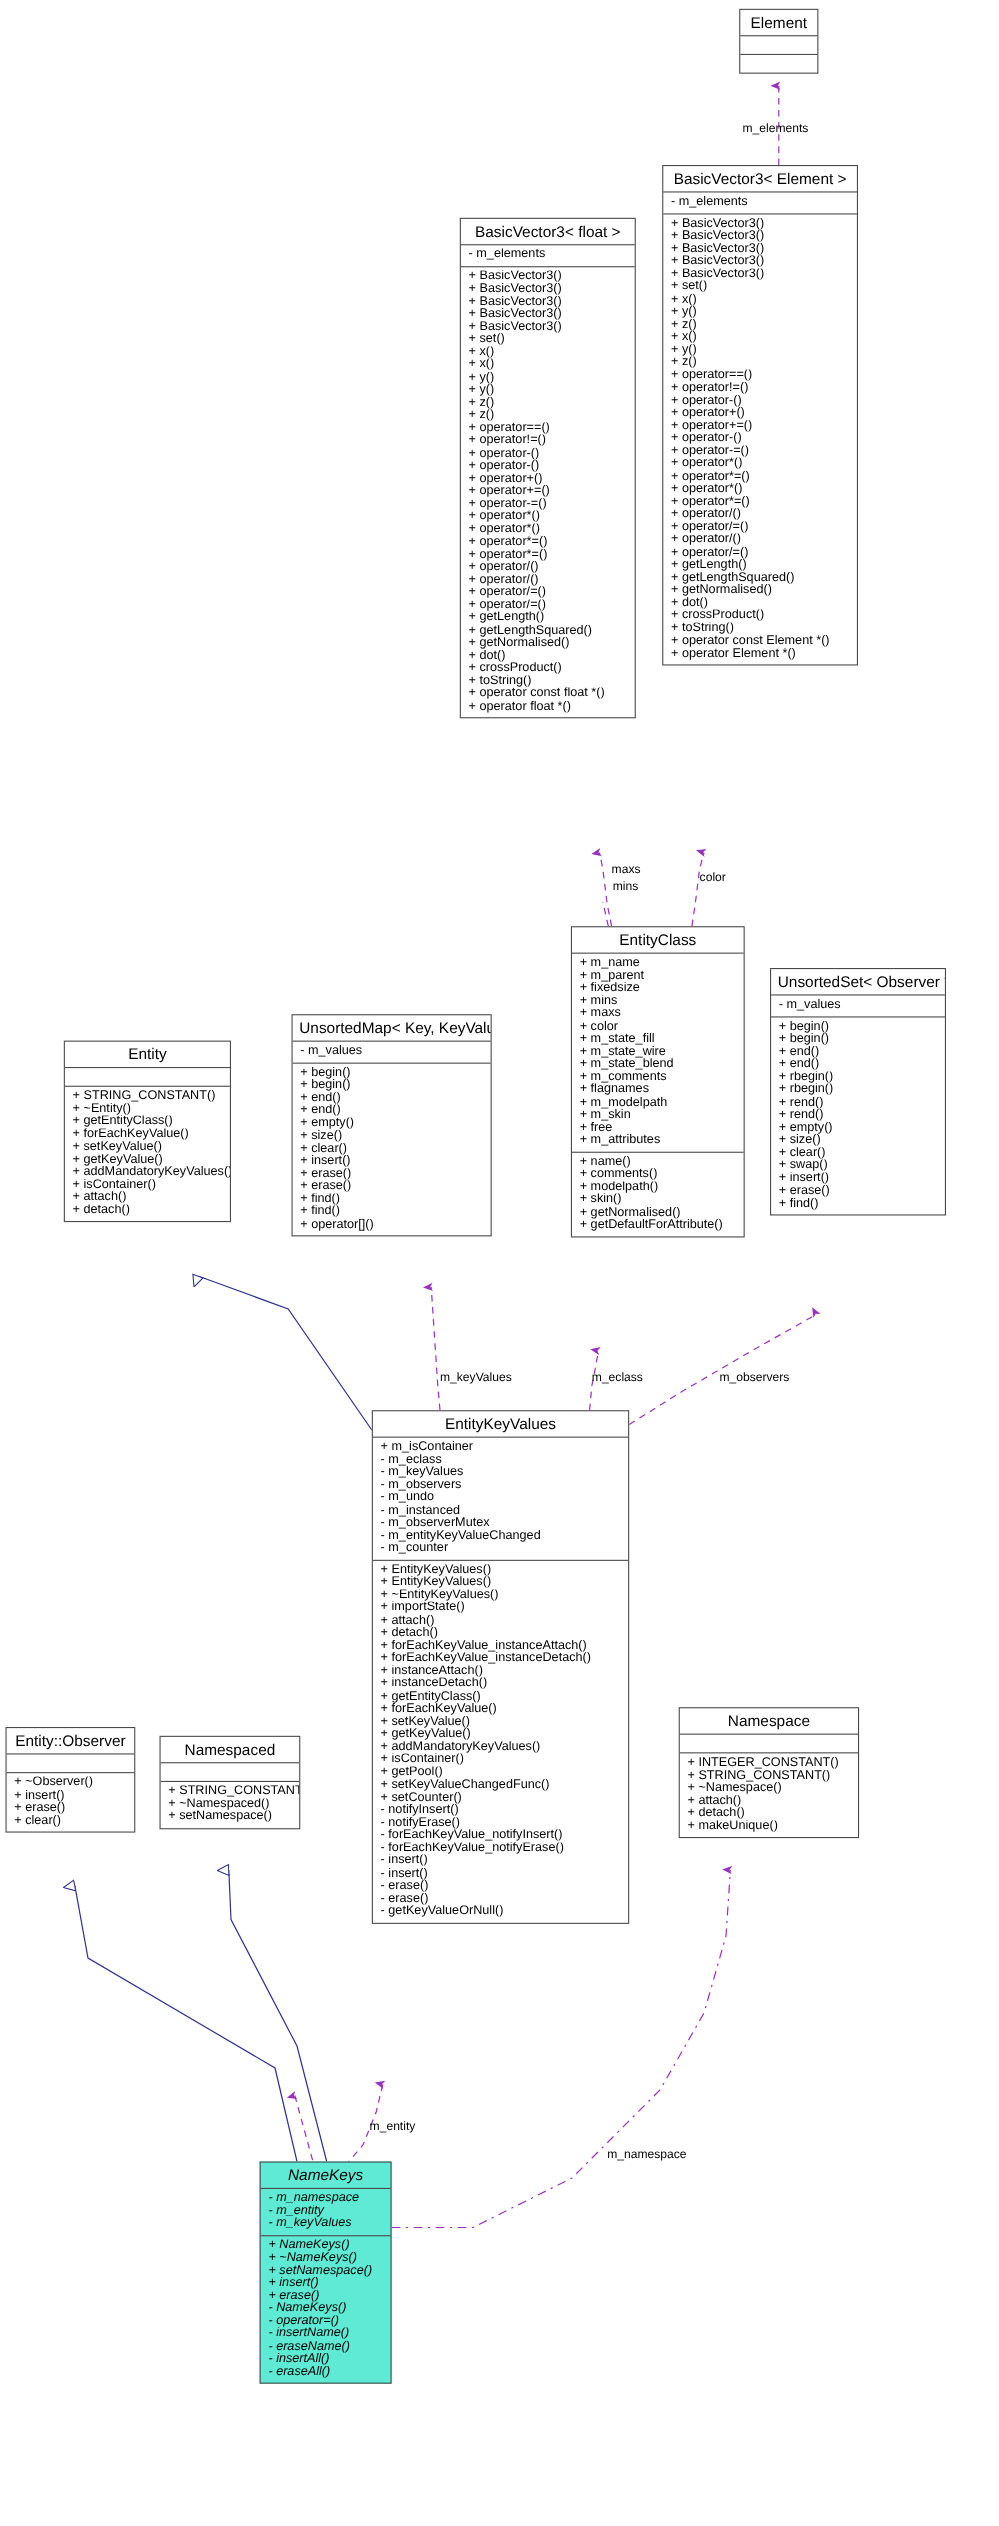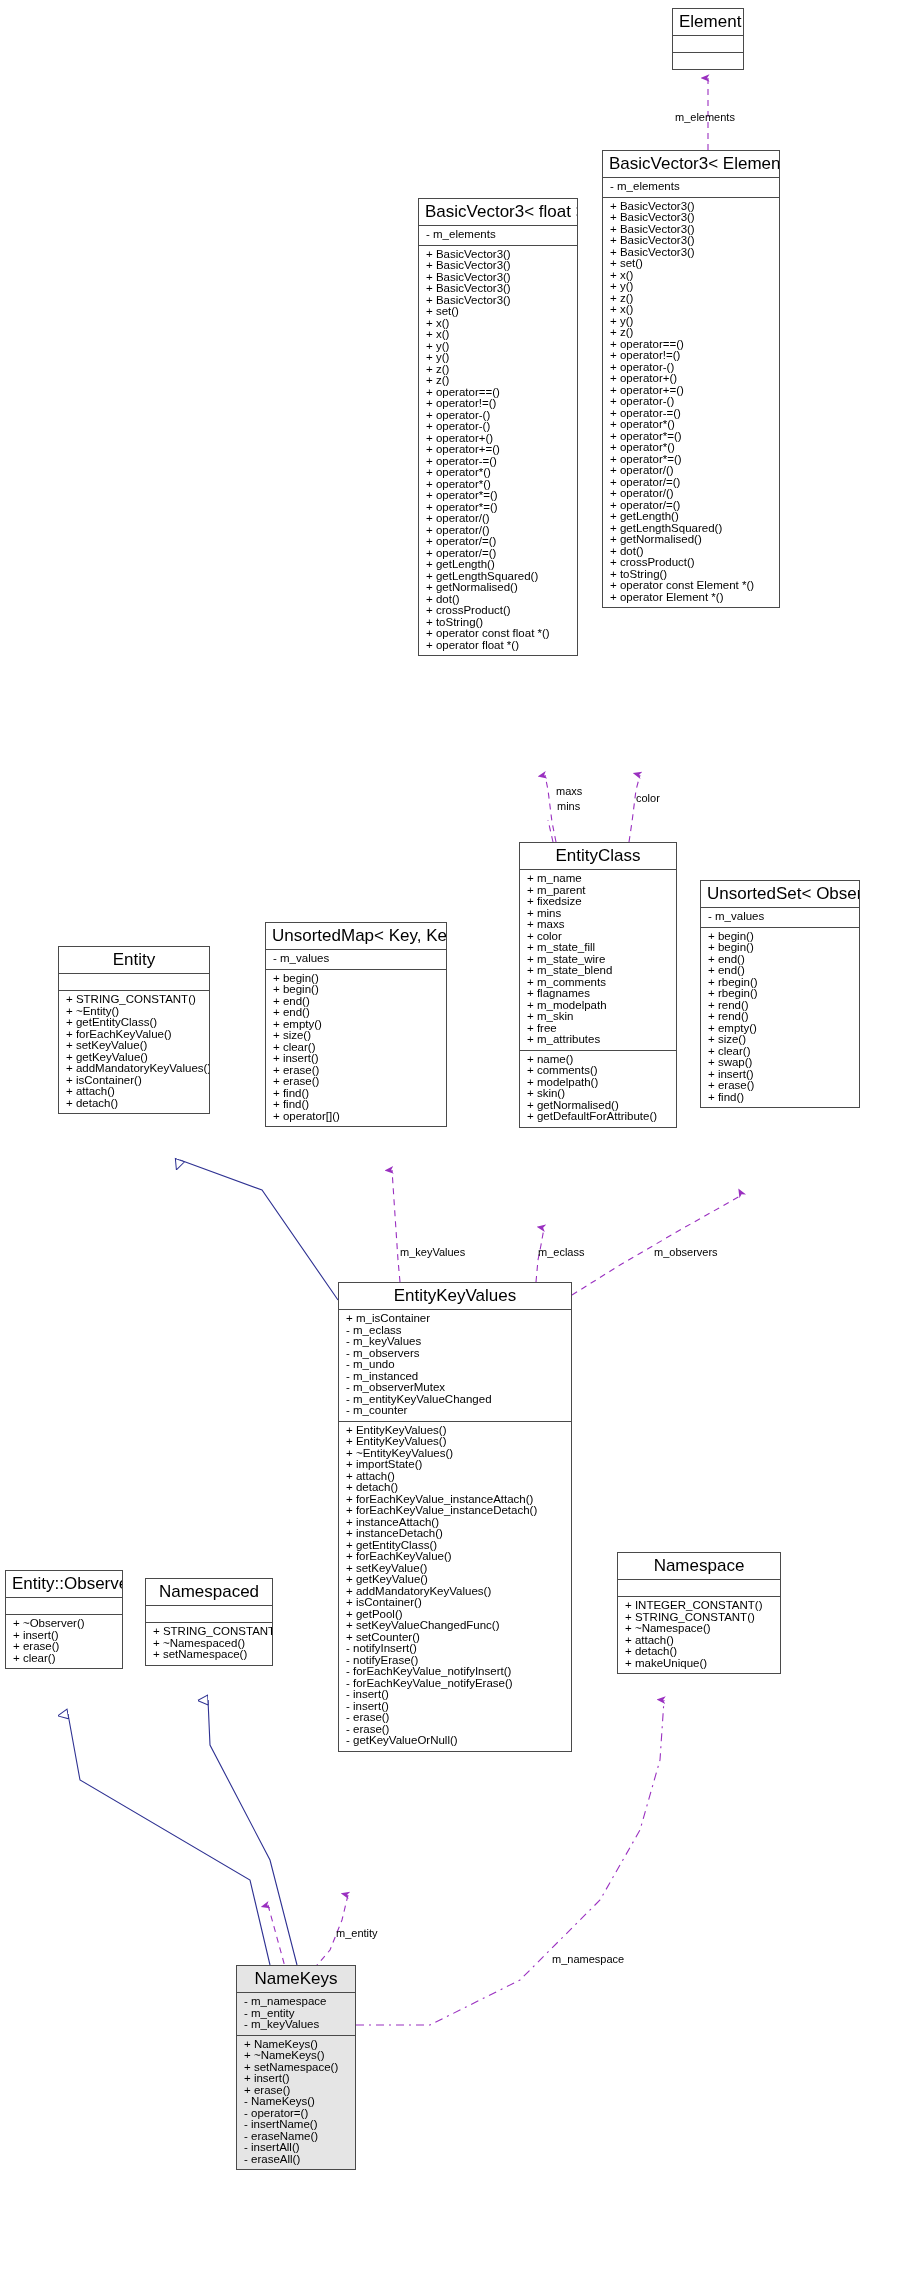--- a/index.html
+++ b/index.html
@@ -29,26 +29,27 @@
   .uml-class {
     position: absolute;
     box-sizing: border-box;
     border: 1px solid #4a4a4a;
     background: #ffffff;
     font-size: 11.5px;
     line-height: 1.0;
     color: #000000;
   }
   .uml-class.highlight {
-    background: #e5e5e5;
+    background: #5eead4;
+    font-style: italic;
   }
   .uml-title {
     text-align: center;
     padding: 4px 6px 5px 6px;
-    font-size: 17px;
+    font-size: 14px;
     white-space: nowrap;
     overflow: hidden;
   }
   .uml-sep {
     border-top: 1px solid #4a4a4a;
     height: 0;
     font-size: 0;
     line-height: 0;
   }
   .uml-section {

